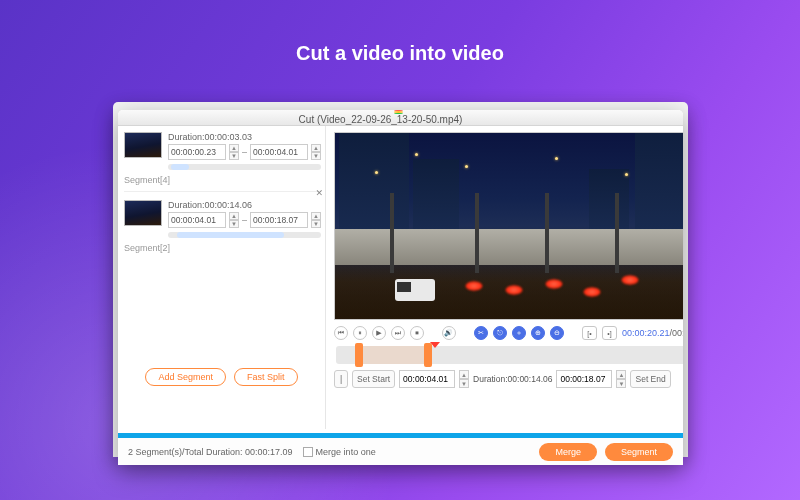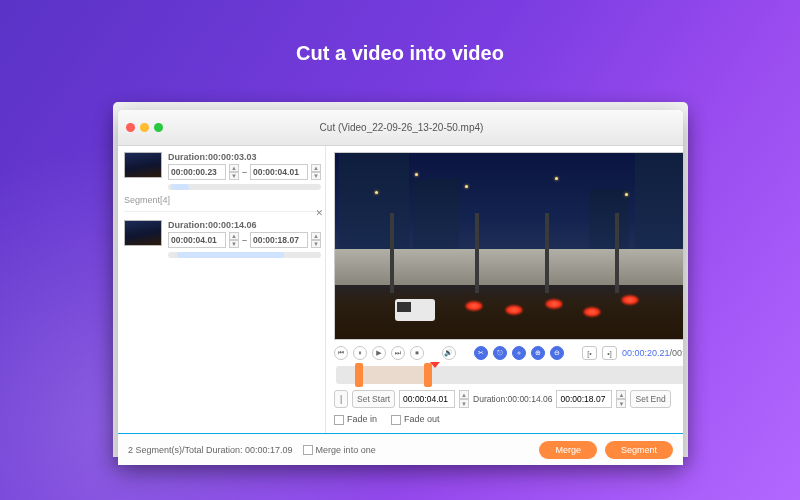--- a/index.html
+++ b/index.html
@@ -6,30 +6,30 @@
     body {
       width: 800px; height: 500px;
       background:
         radial-gradient(circle at 15% 85%, rgba(255,255,255,0.18) 0%, rgba(255,255,255,0) 35%),
         linear-gradient(125deg, #5a33c7 0%, #7a3ce0 45%, #9a4cf0 70%, #b268ff 100%);
       position: relative; overflow: hidden;
     }
     .tagline { position: absolute; top: 42px; left: 0; right: 0; text-align: center; color: #fff; font-size: 20px; font-weight: 600; }
     .wnd { position: absolute; top: 110px; left: 118px; width: 565px; height: 355px; background: #fff; border-radius: 5px 5px 0 0; box-shadow: 0 8px 24px rgba(0,0,0,.35); overflow: hidden; }
     .wnd-back { position: absolute; top: 102px; left: 113px; width: 575px; height: 355px; background: #f3f3f3; border-radius: 5px 5px 0 0; box-shadow: 0 6px 18px rgba(0,0,0,.25); }
-    .titlebar { height: 36px; background: linear-gradient(#fafafa,#e8e8e8); border-bottom: 1px solid #d5d5d5; display: flex; align-items: center; padding: 0 8px; }
+    .titlebar { height: 16px; background: linear-gradient(#fafafa,#e8e8e8); border-bottom: 1px solid #d5d5d5; display: flex; align-items: center; padding: 0 8px; flex-direction: column; }
     .tl-circle { width: 9px; height: 9px; border-radius: 50%; margin-right: 5px; }
     .c-close { background:#ff5f57; } .c-min { background:#febc2e; } .c-max { background:#28c840; }
     .titlebar .title { flex: 1; text-align: center; font-size: 10px; color: #555; padding-right: 40px; }
     .body { display: flex; height: calc(100% - 20px - 32px); }
     
     .left { width: 208px; border-right: 1px solid #e6e6e6; padding: 6px 6px 8px 6px; font-size: 9px; color: #555; position: relative; }
     .seg-row { display: flex; gap: 6px; padding-bottom: 4px; }
     .thumb { width: 38px; height: 26px; background: linear-gradient(170deg,#1c2a58 0%, #0f1530 55%, #2c1a0a 100%); border: 1px solid #bbb; flex: 0 0 auto; }
-    .seg-fields { flex: 1; font-weight: bold; }
+    .seg-fields { flex: 1; }
     .dur-lbl { font-size: 9px; color: #666; margin-bottom: 2px; }
     .time-pair { display: flex; align-items: center; gap: 3px; }
     .tinput { width: 58px; height: 16px; font-size: 8.5px; border: 1px solid #ccc; padding: 0 2px; background: #fff; display: flex; align-items: center; }
     .stepper { width: 10px; display: flex; flex-direction: column; }
     .stepper span { height: 8px; font-size: 6px; color: #888; border: 1px solid #ccc; display: flex; align-items: center; justify-content: center; line-height: 0; background:#f7f7f7;}
     .dash { color:#888; }
     .mini-slider { width: 100%; height: 6px; background: #e8e8e8; border-radius: 3px; margin-top: 4px; position: relative; }
     .mini-slider .sel { position:absolute; height:100%; background:#cfe3ff; border-radius:3px; }
     .seg-name { font-size: 9px; color: #999; margin-top: 1px; }
     .divider { border-top: 1px solid #eee; margin: 6px 0 8px 0; }
@@ -62,21 +62,21 @@
     .tl-step { width:10px; display:flex; flex-direction:column;}
     .tl-step span{ height:9px; border:1px solid #ccc; font-size:6px; display:flex; align-items:center; justify-content:center; background:#f7f7f7; color:#888;}
     .dur-read { font-size: 8.5px; color:#555; }
     .timeline { flex:1; height: 18px; background:#e7e7e7; border-radius:3px; position:relative; margin: 0 2px;}
     .timeline .sel-range{ position:absolute; top:0; bottom:0; background:rgba(255,140,60,.15); border-left:2px solid #ff8a3d; border-right:2px solid #ff8a3d;}
     .timeline .handle{ position:absolute; top:-3px; width:8px; height:24px; background:#ff8a3d; border-radius:2px;}
     .timeline .play-cursor{ position:absolute; top:-4px; width:0; height:0; border-left:5px solid transparent; border-right:5px solid transparent; border-top:6px solid #ff3b30; }
     .fade-row { display:flex; gap:14px; padding-top:6px; font-size:9px; color:#555; align-items:center;}
     .chk { width:10px; height:10px; border:1px solid #aaa; display:inline-block; vertical-align:middle; margin-right:3px; background:#fff;}
     
-    .footer { position:absolute; left:0; right:0; bottom:0; height:32px; border-top:1px solid #0ea5e9; display:flex; align-items:center; padding:0 10px; font-size:9px; color:#666; background:#fdfdfd;}
+    .footer { position:absolute; left:0; right:0; bottom:0; height:32px; border-top:5px solid #0ea5e9; display:flex; align-items:center; padding:0 10px; font-size:9px; color:#666; background:#fdfdfd;}
     .footer .status { flex: 0 0 auto; }
     .footer .merge { margin-left: 10px; display:flex; align-items:center;}
     .footer-spacer{ flex:1;}
     .btn-primary { height:18px; padding:0 16px; background:#ff8a3d; color:#fff; border-radius:9px; font-size:9px; border:none; margin-left:8px; display:inline-flex; align-items:center;}
   </style>
 </head>
 <body>
 
 <div class="tagline">Cut a video into video</div>
 
@@ -135,21 +135,26 @@
             <div class="stepper">
                 <span>▲</span>
                 <span>▼</span>
               </div>
           </div>
           <div class="mini-slider">
               <div class="sel" style="left:6%;width:70%"></div>
             </div>
         </div>
       </div>
-
+      <div class="seg-name">Segment[2]</div>
+
+      <div class="left-btns">
+        <div class="pill">Add Segment</div>
+        <div class="pill">Fast Split</div>
+      </div>
     </div>
 
     <div class="right">
       <div class="preview">
         <div class="bldg" style="left:4px; height:100px; width:70px;"></div>
         <div class="bldg" style="left:78px; height:70px; width:46px;"></div>
         <div class="bldg" style="right:6px; height:110px; width:78px;"></div>
         <div class="bldg" style="right:90px; height:60px; width:40px;"></div>
         <div class="road"></div>
         <div class="pillar" style="left:55px"></div>
@@ -211,24 +216,20 @@
         <div class="dur-read">Duration:00:00:14.06</div>
         <div class="tl-input">00:00:18.07</div>
         <div class="tl-step">
             <span>▲</span>
             <span>▼</span>
           </div>
         <div class="tl-btn">Set End</div>
 
       </div>
 
-      <div class="fade-row">
-        <label><span class="chk"></span><span>Fade in</span></label>
-        <label><span class="chk"></span><span>Fade out</span></label>
-      </div>
     </div>
   </div>
 
   <div class="footer">
     <span class="status">2 Segment(s)/Total Duration: 00:00:17.09</span>
     <span class="merge">
         <span class="chk"></span>
         <span>Merge into one</span>
       </span>
     <span class="footer-spacer"></span>

